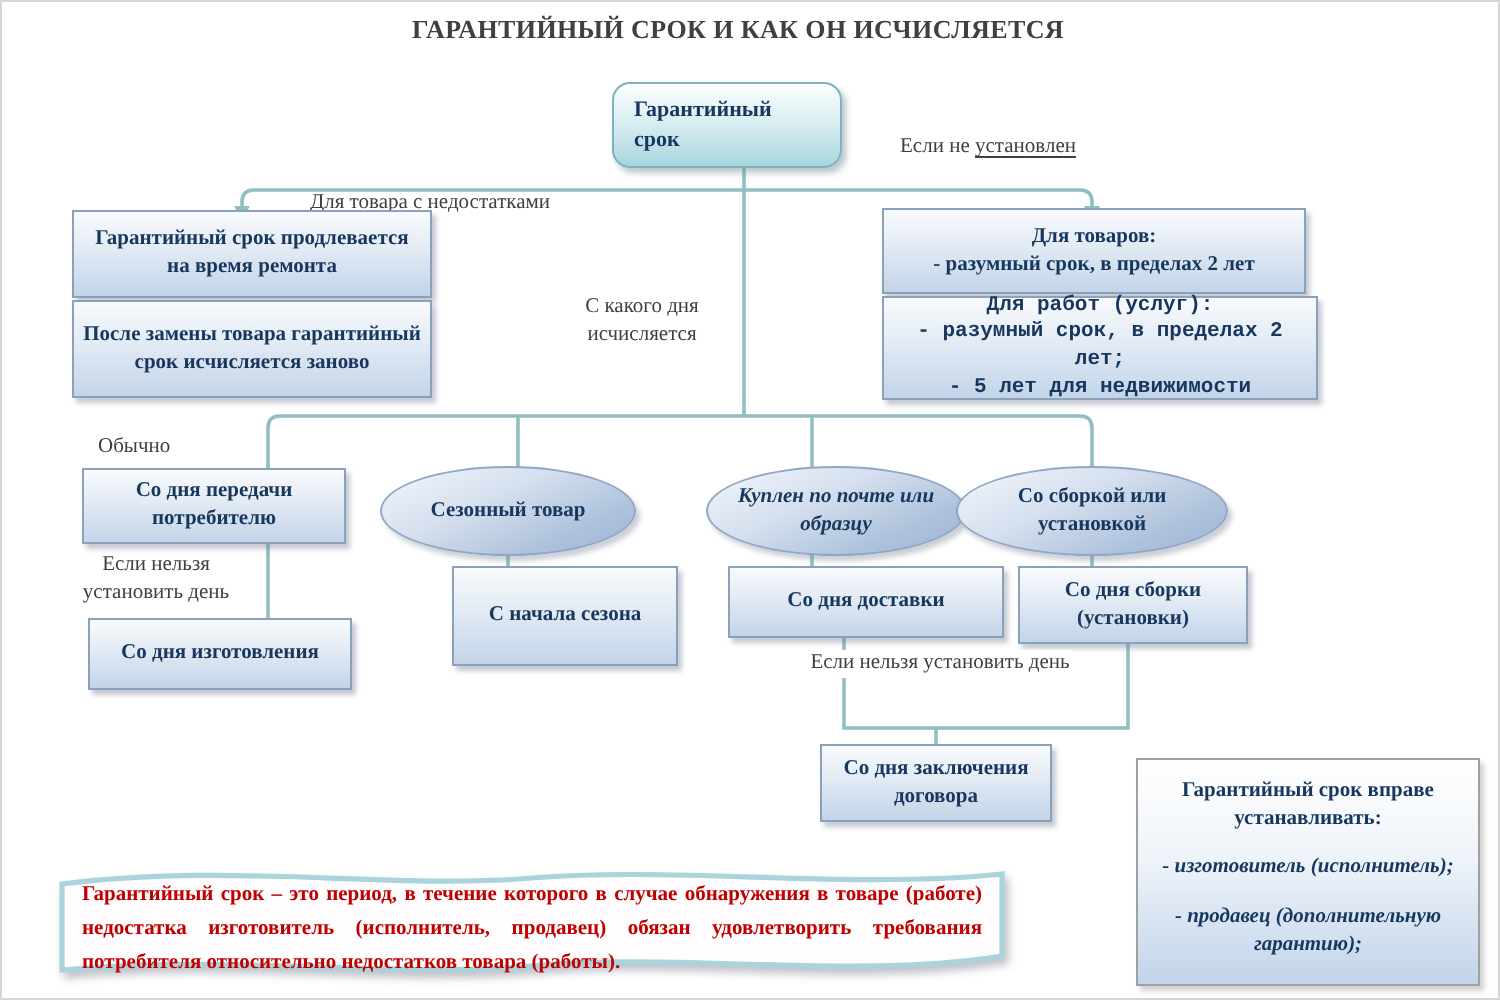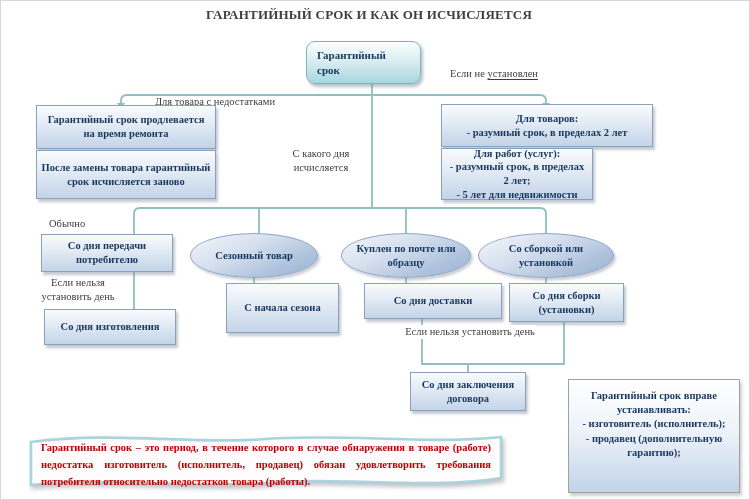--- a/index.html
+++ b/index.html
@@ -42,21 +42,21 @@
     display:flex;align-items:center;justify-content:center;text-align:center;
     padding:2px 10px;box-sizing:border-box;
   }
   .infobox{
     background:linear-gradient(#ffffff 0%,#eef3f9 45%,#c2d4ea 100%);
     border:1px solid #a0a0a0;
     box-shadow:2px 2.5px 2.5px rgba(140,140,140,.4);
     color:#17375e;font-weight:bold;font-size:10.5px;line-height:1.35;
     text-align:center;padding:9px 6px;box-sizing:border-box;
   }
-  .infobox .para + .para{}
+  .infobox .para + .para{margin-top:10px;font-style:italic;}
   .whitebg{background:#ffffff;}
   .definition-text{
     color:#c00000;font-weight:bold;font-size:10.5px;line-height:1.62;
     text-align:justify;
   }
   .wavysvg{filter:drop-shadow(2px 3px 2px rgba(110,120,135,.45));}
   u{text-underline-offset:2px;}
 </style>
 </head>
 <body>
@@ -94,39 +94,39 @@
 
   <div class="abs box" style="left:35px;top:104px;width:180px;height:44px;">Гарантийный срок продлевается на время ремонта</div>
 
   <div class="abs box" style="left:35px;top:149px;width:180px;height:49px;">После замены товара гарантийный срок исчисляется заново</div>
 
   <div class="abs box" style="left:440px;top:103px;width:212px;height:43px;">
     <div>Для товаров:</div>
     <div>- разумный срок, в пределах 2 лет</div>
   </div>
 
-  <div class="abs box" style="left:440px;top:147px;width:152px;height:52px;">
+  <div class="abs box" style="left:440px;top:147px;width:218px;height:52px;font-family:Liberation Mono, monospace;">
     <div>Для работ (услуг):</div>
     <div>- разумный срок, в пределах 2 лет;</div>
     <div>- 5 лет для недвижимости</div>
   </div>
 
   <div class="abs lbl" style="left:270px;top:146px;width:100px;">С какого дня исчисляется</div>
 
   <div class="abs lbl" style="left:48px;top:216px;width:60px;text-align:left;">Обычно</div>
 
   <div class="abs box" style="left:40px;top:233px;width:132px;height:38px;">Со дня передачи потребителю</div>
 
   <div class="abs lbl" style="left:27px;top:275px;width:100px;">Если нельзя установить день</div>
 
   <div class="abs box" style="left:43px;top:308px;width:132px;height:36px;">Со дня изготовления</div>
 
   <div class="abs ellipse" style="left:189px;top:232px;width:128px;height:45px;">Сезонный товар</div>
 
-  <div class="abs ellipse" style="left:340px;top:232px;width:130px;height:45px;">Куплен по почте или образцу</div>
+  <div class="abs ellipse" style="left:352px;top:232px;width:130px;height:45px;font-style:italic;">Куплен по почте или образцу</div>
 
   <div class="abs ellipse" style="left:477px;top:232px;width:136px;height:45px;">Со сборкой или установкой</div>
 
   <div class="abs box" style="left:225px;top:282px;width:113px;height:50px;">С начала сезона</div>
 
   <div class="abs box" style="left:363px;top:282px;width:138px;height:36px;">Со дня доставки</div>
 
   <div class="abs box" style="left:508px;top:282px;width:115px;height:39px;">Со дня сборки (установки)</div>
 
   <div class="abs lbl whitebg" style="left:403px;top:324px;width:132px;">Если нельзя установить день</div>

